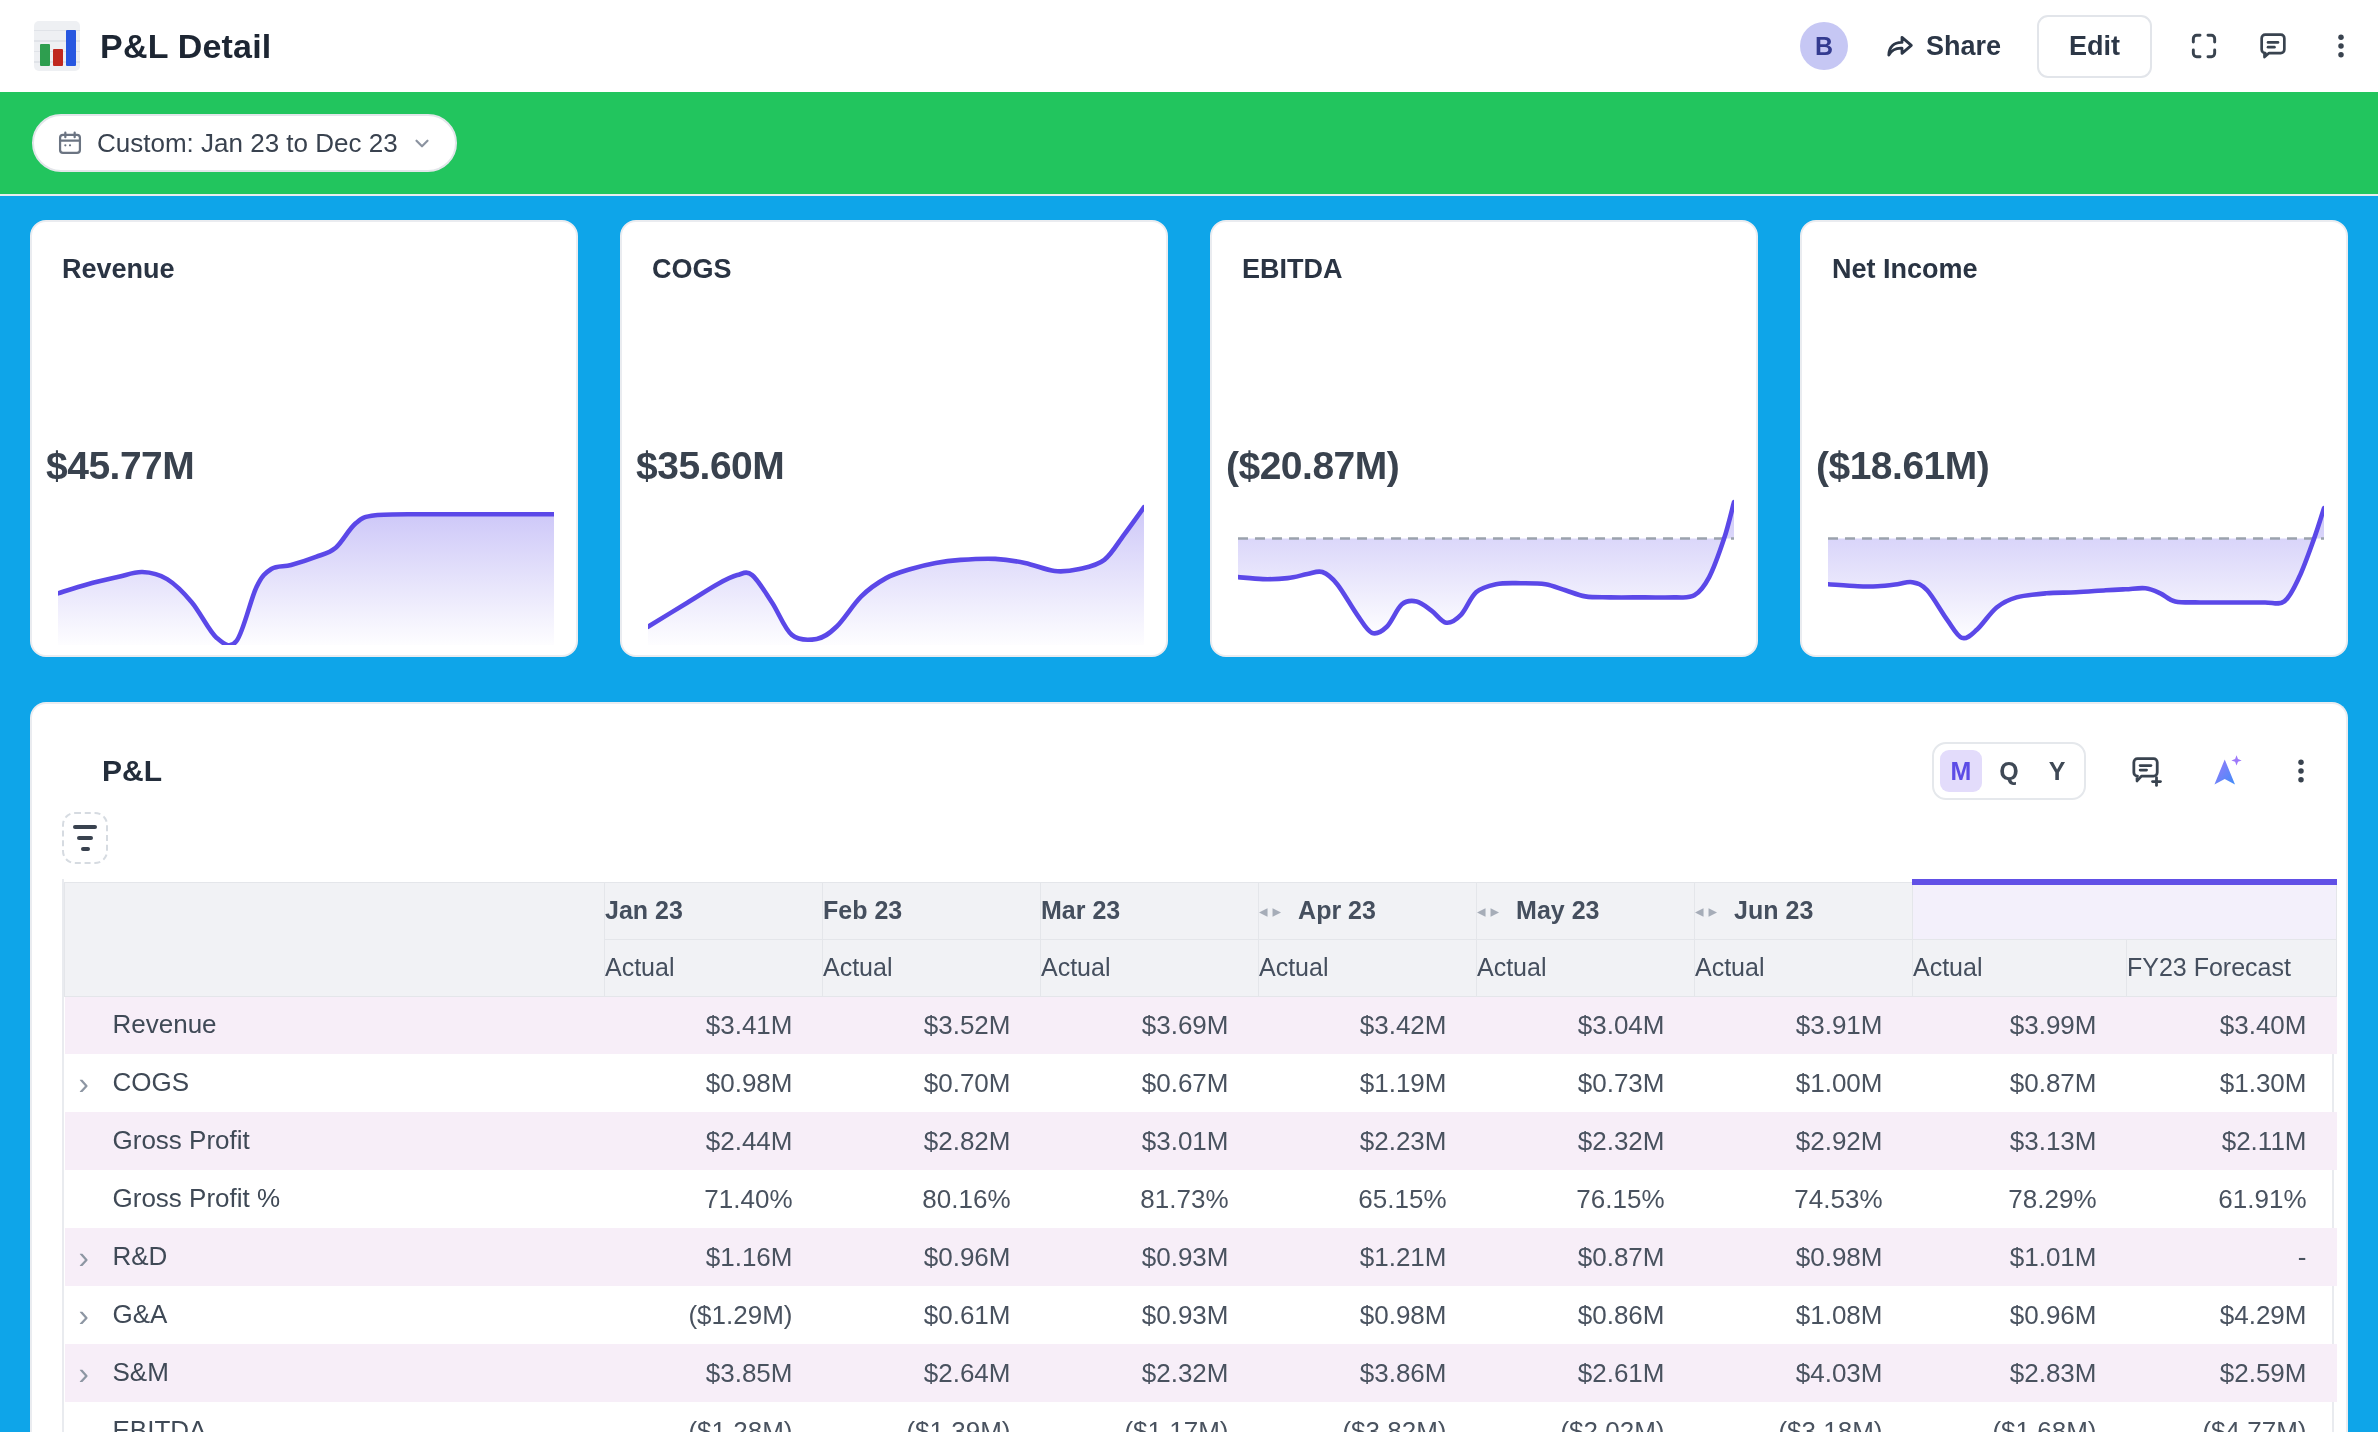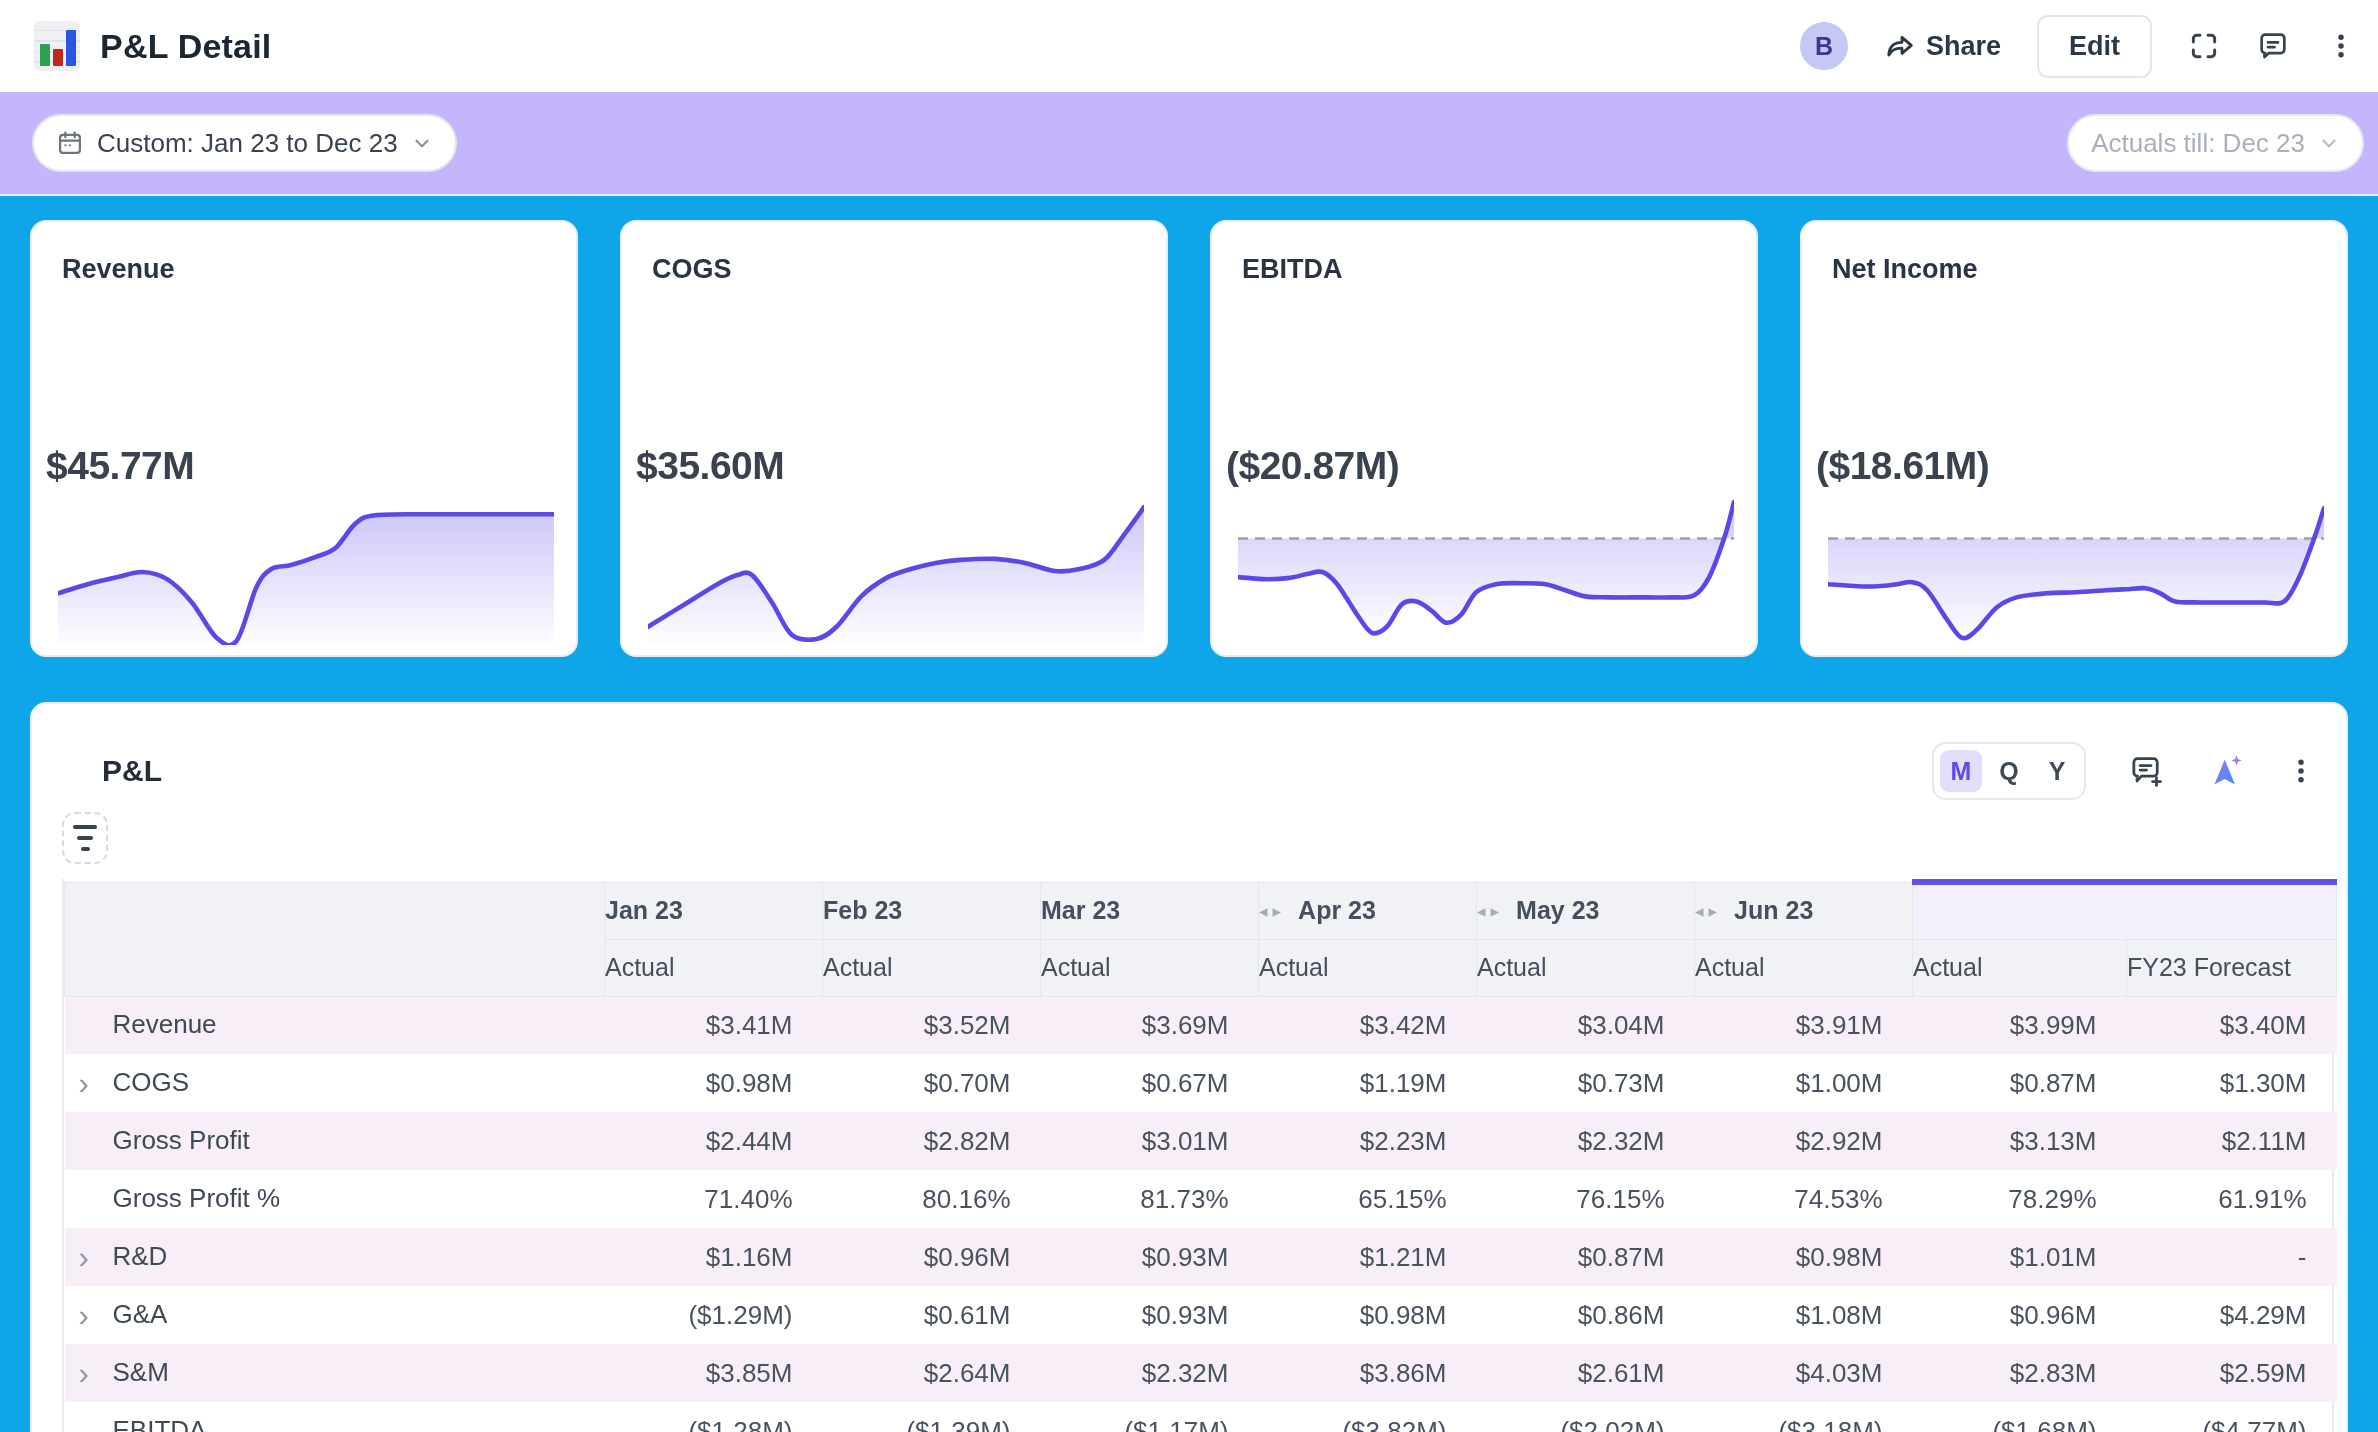--- a/index.html
+++ b/index.html
@@ -18,21 +18,21 @@
   .tb-right { margin-left:auto; display:flex; align-items:center; gap:36px; }
   .avatar { width:48px; height:48px; border-radius:50%; background:#c6c7f4; color:#343b90;
     font-size:25px; font-weight:700; display:flex; align-items:center; justify-content:center; }
   .share { display:flex; align-items:center; gap:10px; font-size:27px; font-weight:600; color:#2c3747; cursor:pointer; }
   .btn-edit { border:2px solid #e2e5ea; border-radius:11px; background:#fff; padding:14px 30px;
     font-size:27px; font-weight:600; color:#2c3747; cursor:pointer; font-family:inherit; }
   .icon-btn { display:flex; align-items:center; justify-content:center; cursor:pointer; color:#39434f; }
 
   
   .filter-row { height:104px; display:flex; align-items:center; justify-content:space-between;
-    padding:0 14px 0 32px; background:#c4b5fd; border-bottom:2px solid #e9ebef; }
+    padding:0 22px 0 32px; background:#22c55e; border-bottom:2px solid #e9ebef; }
   .pill { display:flex; align-items:center; gap:13px; height:58px; border:2px solid #e3e6ea;
     border-radius:29px; padding:0 22px; background:#fff; cursor:pointer; }
   .pill .lbl { font-size:26px; color:#39424f; font-weight:500; }
   .pill-muted { border-color:#e7e9ed; }
   .pill-muted .lbl { color:#a9b0ba; }
 
   
   .main { background:#0ea5e9; height:1236px; padding:24px 30px 0 30px; }
 
   
@@ -128,26 +128,20 @@
 <div class="filter-row">
   <div class="pill">
     <svg class="ic" width="28" height="28" viewBox="0 0 24 24" fill="none" stroke="#6b7482" stroke-width="1.9" stroke-linecap="round">
       <rect x="3.5" y="5" width="17" height="15.5" rx="2.5"></rect>
         <path d="M3.5 10h17"></path>
         <path d="M8 3v4M16 3v4"></path>
         <path d="M8 14h.01M12 14h.01"></path>
     </svg>
     <span class="lbl">Custom: Jan 23 to Dec 23</span>
     <svg class="ic" width="22" height="22" viewBox="0 0 24 24" fill="none" stroke="#8b93a0" stroke-width="2.4" stroke-linecap="round" stroke-linejoin="round">
-      <path d="M6 9.5l6 6 6-6"></path>
-    </svg>
-  </div>
-  <div class="pill pill-muted">
-    <span class="lbl">Actuals till: Dec 23</span>
-    <svg class="ic" width="22" height="22" viewBox="0 0 24 24" fill="none" stroke="#b7bdc7" stroke-width="2.4" stroke-linecap="round" stroke-linejoin="round">
       <path d="M6 9.5l6 6 6-6"></path>
     </svg>
   </div>
 </div>
 
 <div class="main">
 
   <div class="kpi-row" id="kpi-row">
       <div class="kpi-card">
         <div class="kpi-title">Revenue</div>

